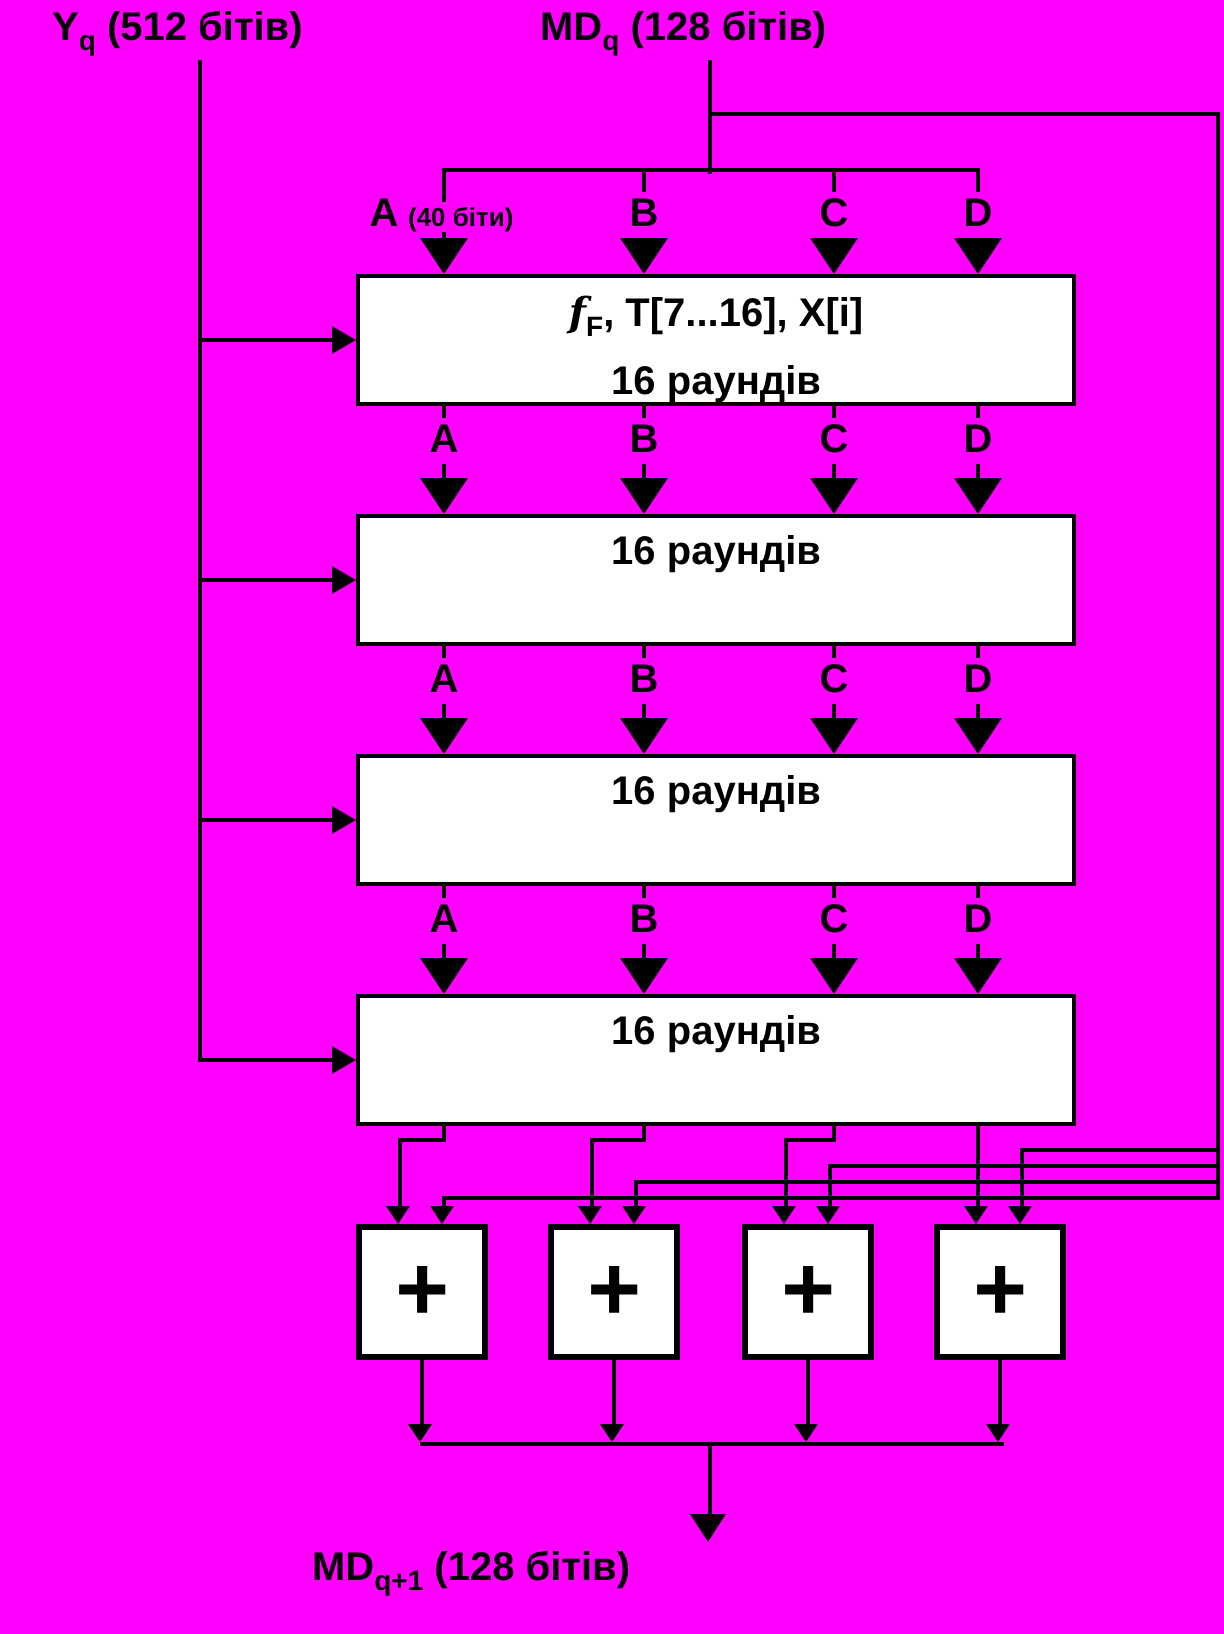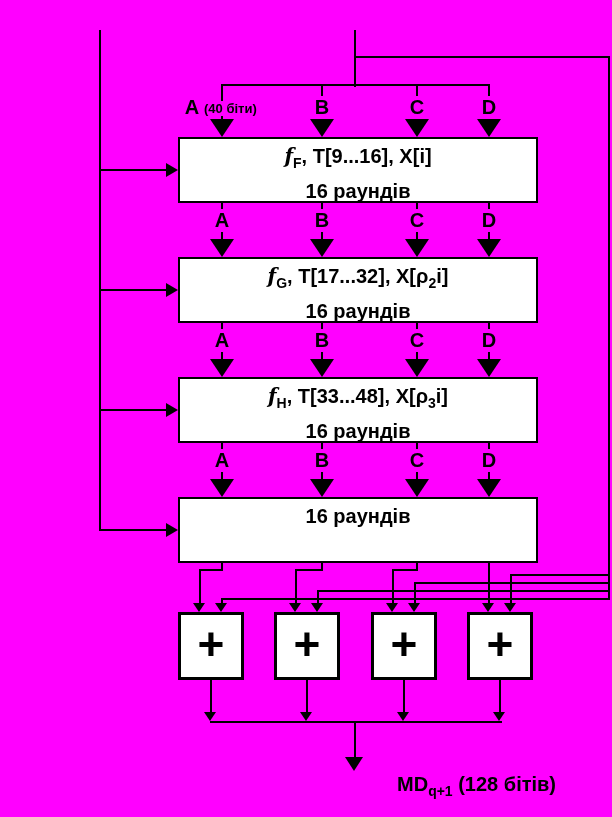--- a/index.html
+++ b/index.html
@@ -29,20 +29,26 @@
   .tri-r { position:absolute; width:0; height:0; border-top:7px solid transparent;
            border-bottom:7px solid transparent; border-left:12px solid #000; z-index:3; }
   .tri-f { position:absolute; width:0; height:0; border-left:9px solid transparent;
            border-right:9px solid transparent; border-top:14px solid #000; z-index:3; }
 </style>
 </head>
 <body>
 
 <div id="canvas">
 
+  <div class="lbl" style="left:26px;top:3px">
+    <span>Y</span><sub class="s">q</sub><span> (512 бітів)</span>
+  </div>
+  <div class="lbl" style="left:270px;top:3px">
+    <span>MD</span><sub class="s">q</sub><span> (128 бітів)</span>
+  </div>
 
   <div class="line" style="left:99px;top:30px;width:2px;height:501px"></div>
   <div class="line" style="left:99px;top:169px;width:67px;height:2px"></div>
   <div class="tri-r" style="left:166px;top:163px"></div>
   <div class="line" style="left:99px;top:289px;width:67px;height:2px"></div>
   <div class="tri-r" style="left:166px;top:283px"></div>
   <div class="line" style="left:99px;top:409px;width:67px;height:2px"></div>
   <div class="tri-r" style="left:166px;top:403px"></div>
   <div class="line" style="left:99px;top:529px;width:67px;height:2px"></div>
   <div class="tri-r" style="left:166px;top:523px"></div>
@@ -61,29 +67,27 @@
   <div class="tri-d" style="left:405px;top:119px"></div>
   <div class="tri-d" style="left:477px;top:119px"></div>
 
   <div class="reg" style="left:180px;top:96px">A</div>
   <div class="note" style="left:204px;top:101px">(40 біти)</div>
   <div class="reg" style="left:310px;top:96px">B</div>
   <div class="reg" style="left:405px;top:96px">C</div>
   <div class="reg" style="left:477px;top:96px">D</div>
 
   <div class="rbox" style="top:137px">
-    <div><span class="fi">f</span><sub class="s">F</sub><span>, T[9...16], X[</span><sub class="s"></sub><span>i]</span></div>
+    <div><span class="fi">f</span><sub class="s">F</sub><span>, T[7...16], X[</span><sub class="s"></sub><span>i]</span></div>
     <div>16 раундів</div>
   </div>
   <div class="rbox" style="top:257px">
-    <div><span class="fi">f</span><sub class="s">G</sub><span>, T[17...32], X[ρ</span><sub class="s">2</sub><span>i]</span></div>
     <div>16 раундів</div>
   </div>
   <div class="rbox" style="top:377px">
-    <div><span class="fi">f</span><sub class="s">H</sub><span>, T[33...48], X[ρ</span><sub class="s">3</sub><span>i]</span></div>
     <div>16 раундів</div>
   </div>
   <div class="rbox" style="top:497px">
     <div>16 раундів</div>
   </div>
 
   <div class="line" style="left:221px;top:203px;width:2px;height:38px"></div>
   <div class="line" style="left:321px;top:203px;width:2px;height:38px"></div>
   <div class="line" style="left:416px;top:203px;width:2px;height:38px"></div>
   <div class="line" style="left:488px;top:203px;width:2px;height:38px"></div>
@@ -167,17 +171,17 @@
   <div class="tri-s" style="left:300px;top:712px"></div>
   <div class="line" style="left:403px;top:680px;width:2px;height:33px"></div>
   <div class="tri-s" style="left:397px;top:712px"></div>
   <div class="line" style="left:499px;top:680px;width:2px;height:33px"></div>
   <div class="tri-s" style="left:493px;top:712px"></div>
 
   <div class="line" style="left:210px;top:721px;width:292px;height:2px"></div>
   <div class="line" style="left:354px;top:721px;width:2px;height:38px"></div>
   <div class="tri-f" style="left:345px;top:757px"></div>
 
-  <div class="lbl" style="left:156px;top:773px;width:400px;text-align:right">
+  <div class="lbl" style="left:156px;top:773px;width:400px;text-align:left">
     <span>MD</span><sub class="s">q+1</sub><span> (128 бітів)</span>
   </div>
 
 </div>
 
 </body></html>

